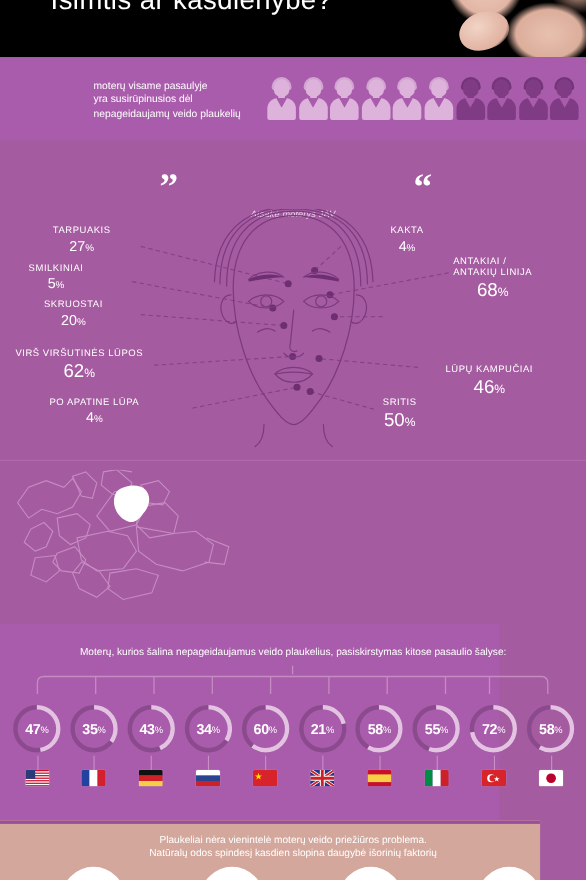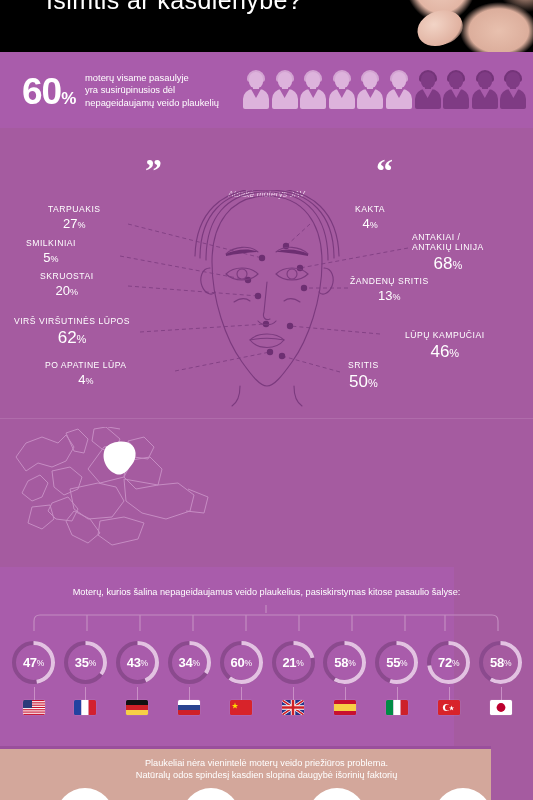--- a/index.html
+++ b/index.html
@@ -159,23 +159,20 @@
 <body>
 
 <div id="page">
 
   <div class="hero">
     <div class="hero-photo"></div>
     <div class="hero-title">Išimtis ar kasdienybė?</div>
   </div>
 
   <div class="band-60">
-    <div class="b60-num">
-      <span>60</span><span class="pct">%</span>
-    </div>
     <div class="b60-text">
       <div>moterų visame pasaulyje</div>
       <div>yra susirūpinusios dėl</div>
       <div>nepageidaujamų veido plaukelių</div>
     </div>
     <div class="people" id="people">
         <div class="person light" style="left: 0px;">
           <div class="p-hair"></div>
           <div class="p-head"></div>
           <div class="p-neck"></div>
@@ -336,24 +333,20 @@
 
     <div class="flab r" style="left:355px; top:76px;">
       <span class="name">KAKTA</span>
       <span class="val" style="text-align:center;"><span>4</span><span class="s">%</span></span>
     </div>
     <div class="flab r big" style="left:412px; top:104px;">
       <span class="name">ANTAKIAI /</span>
       <span class="name">ANTAKIŲ LINIJA</span>
       <span class="val" style="text-align:center;"><span>68</span><span class="s">%</span></span>
     </div>
-    <div class="flab r" style="left:350px; top:148px;">
-      <span class="name">ŽANDENŲ SRITIS</span>
-      <span class="val" style="text-align:center;"><span>13</span><span class="s">%</span></span>
-    </div>
     <div class="flab r big" style="left:392px; top:202px;margin-left:13px;">
       <span class="name">LŪPŲ KAMPUČIAI</span>
       <span class="val" style="text-align:center;"><span>46</span><span class="s">%</span></span>
     </div>
     <div class="flab r big" style="left:348px; top:232px;">
       <span class="name">SRITIS</span>
       <span class="val" style="text-align:center;"><span>50</span><span class="s">%</span></span>
     </div>
   </div>
 

